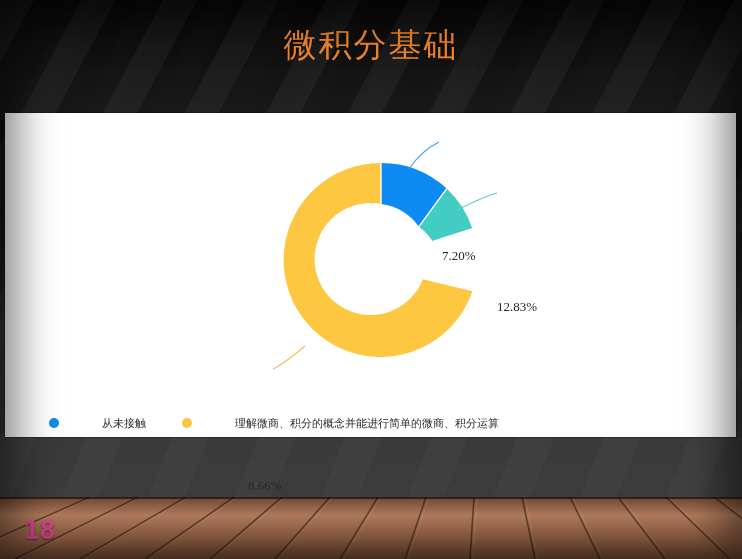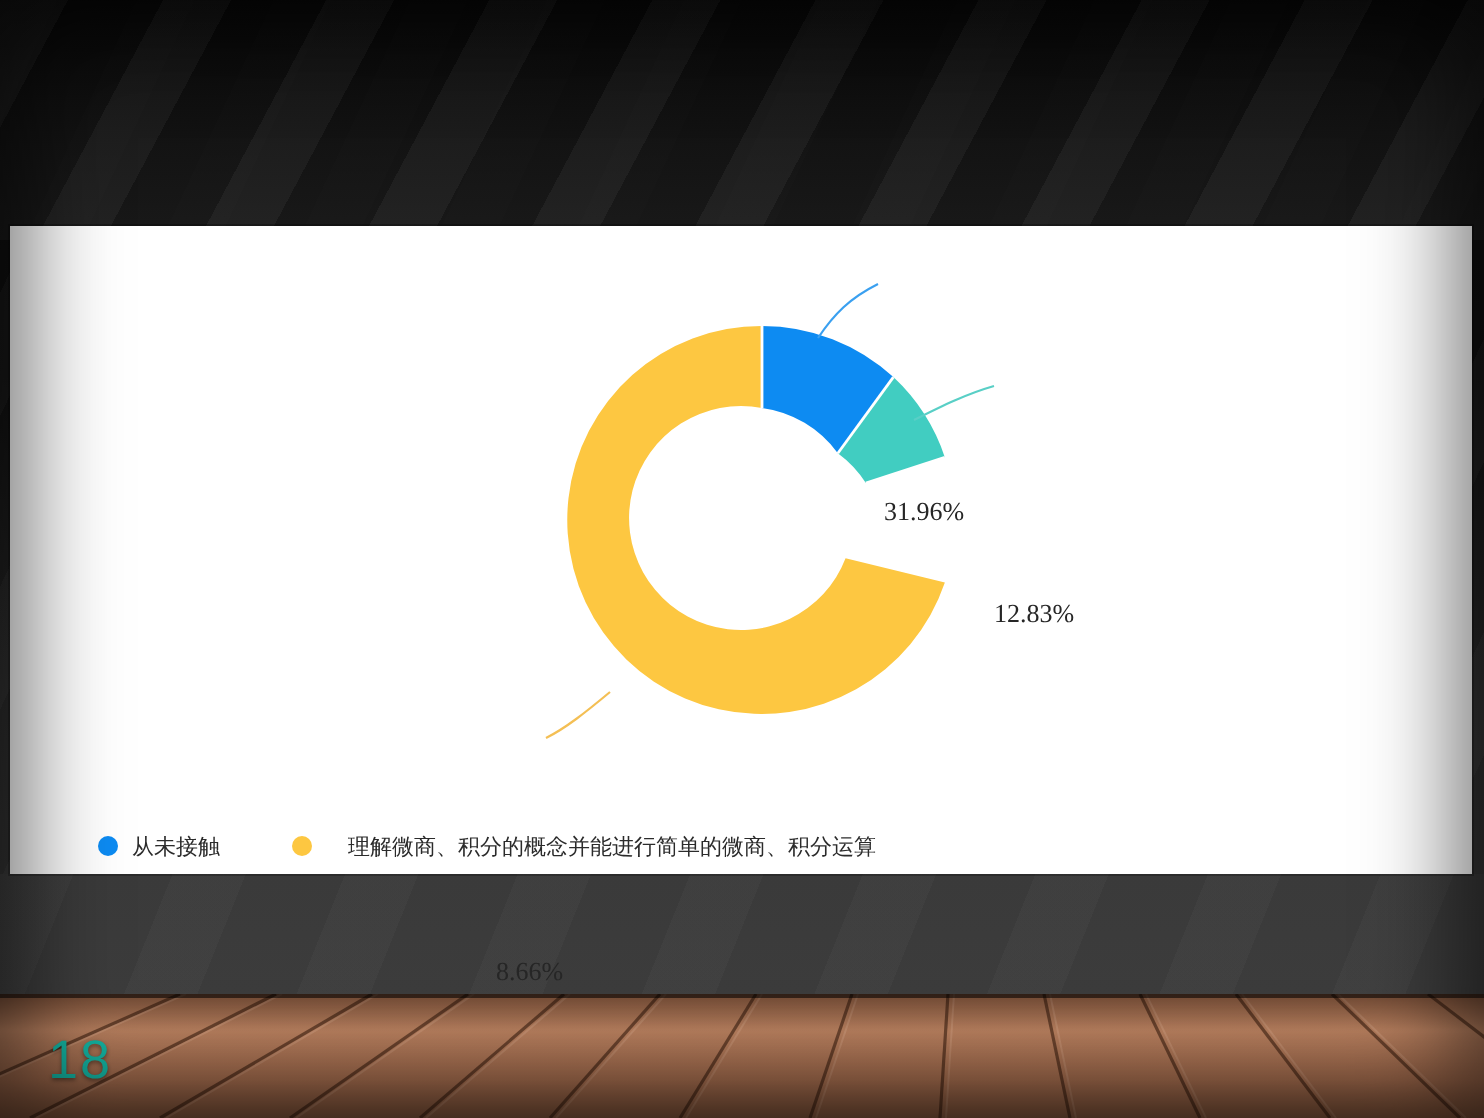--- a/index.html
+++ b/index.html
@@ -56,23 +56,24 @@
   .floor-planks{position:absolute;left:-40px;top:0;width:822px;height:62px;}
   .floor-shade{
     position:absolute;left:0;top:0;width:742px;height:62px;
     background:linear-gradient(180deg,rgba(0,0,0,.30) 0%,rgba(0,0,0,0) 30%,rgba(0,0,0,.18) 100%);
   }
   .floor-edge{
     position:absolute;left:0;top:497px;width:742px;height:2px;background:rgba(0,0,0,.55);
   }
   .slide-number{
     position:absolute;left:24px;top:517px;
-    color:#14b8a6;font-size:27px;line-height:27px;
+    color:#ec4899;font-size:27px;line-height:27px;
     font-family:"Liberation Sans",sans-serif;letter-spacing:1px;
     text-shadow:0 1px 2px rgba(0,0,0,.45);
+    font-weight:bold;
   }
 
   
   .title{
     position:absolute;left:0;top:24px;width:742px;text-align:center;
     color:#f0842a;font-size:33px;line-height:42px;letter-spacing:2px;
     font-family:"DejaVu Sans","Liberation Sans",sans-serif;
   }
 
   
@@ -94,25 +95,26 @@
   .pct-3{left:243px;top:365px;}
 
   
   .legend{
     position:absolute;left:0;top:412px;width:742px;height:22px;
     display:flex;align-items:center;
   }
   .legend-item{display:flex;align-items:center;white-space:nowrap;}
   .legend-i1{margin-left:49px;}
   .legend-i2{margin-left:22px;}
-  .legend-i3{margin-left:36px;gap:11px;}
+  .legend-i3{margin-left:36px;}
   .legend-dot{width:10px;height:10px;border-radius:50%;display:inline-block;margin-right:7px;}
   .legend-text{
     font-size:11px;color:#2b2b2b;
     font-family:"DejaVu Sans","Liberation Sans",sans-serif;
+    margin-left:36px;
   }
   .vignette{
     position:absolute;left:0;top:0;width:742px;height:559px;pointer-events:none;
     box-shadow:inset 0 0 46px 14px rgba(0,0,0,.55);
   }
 </style>
 </head>
 <body>
 
 <div class="slide">
@@ -156,20 +158,21 @@
         <line x1="708" y1="62" x2="661" y2="0"></line>
         <line x1="773" y1="62" x2="709" y2="0"></line>
       </g>
     </svg>
     <div class="floor-shade"></div>
   </div>
   <div class="floor-edge"></div>
 
   <div class="slide-number">18</div>
 
+  <div class="title">微积分基础</div>
 
   <div class="panel">
 
     <div class="chart-area">
       <svg class="donut-svg" width="731" height="285" viewBox="0 0 731 285">
 
         <path fill="#fdc741" d="M 467.44 178.31
                  A 97 97 0 1 1 376 50
                  L 376 91
                  A 56 56 0 1 0 417.78 166.17
@@ -191,21 +194,21 @@
           <line x1="376" y1="50" x2="376" y2="91"></line>
           <line x1="441.69" y1="75.55" x2="413.92" y2="113.64"></line>
           <line x1="467.44" y1="115.69" x2="427.93" y2="128.52"></line>
         </g>
 
         <path fill="none" stroke="#3aa0f0" stroke-width="1.1" d="M 404 56 C 412 44 420 36 434 29"></path>
         <path fill="none" stroke="#59cfc6" stroke-width="1.1" d="M 452 97 C 466 90 478 84 492 80"></path>
         <path fill="none" stroke="#f4bf54" stroke-width="1.1" d="M 300 233 C 288 243 278 251 268 256"></path>
       </svg>
 
-      <div class="pct-label pct-1">31.96%</div>
+      <div class="pct-label pct-1">7.20%</div>
       <div class="pct-label pct-2">12.83%</div>
       <div class="pct-label pct-3">8.66%</div>
     </div>
 
   </div>
 
   <div class="legend">
     <div class="legend-item legend-i1">
       <span class="legend-dot" style="background:#0d8bf2"></span>
       <span class="legend-text">从未接触</span>

